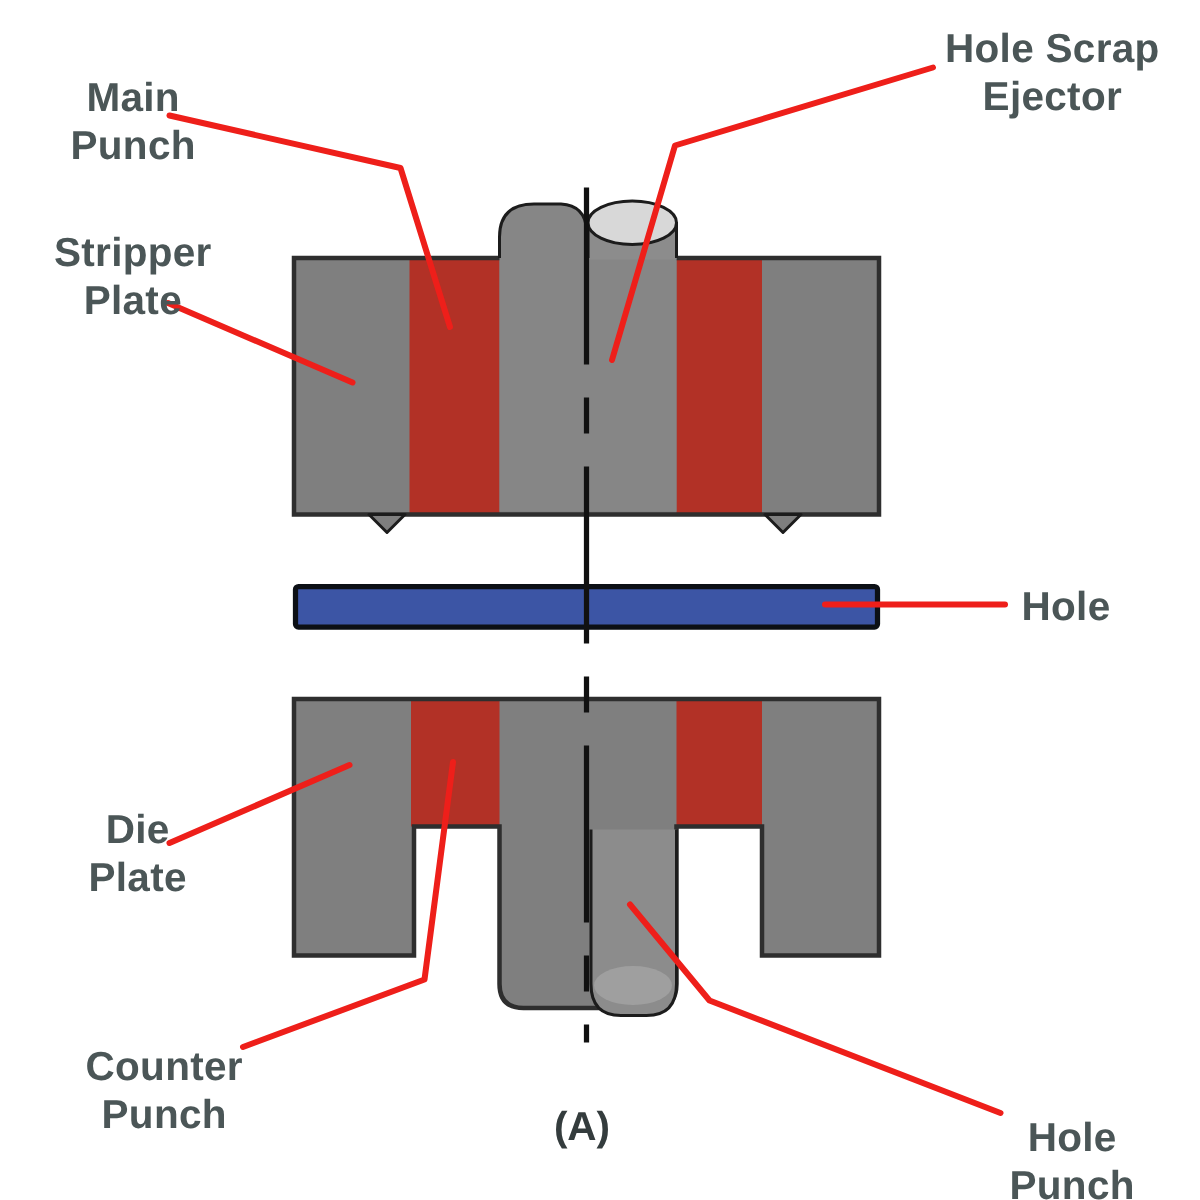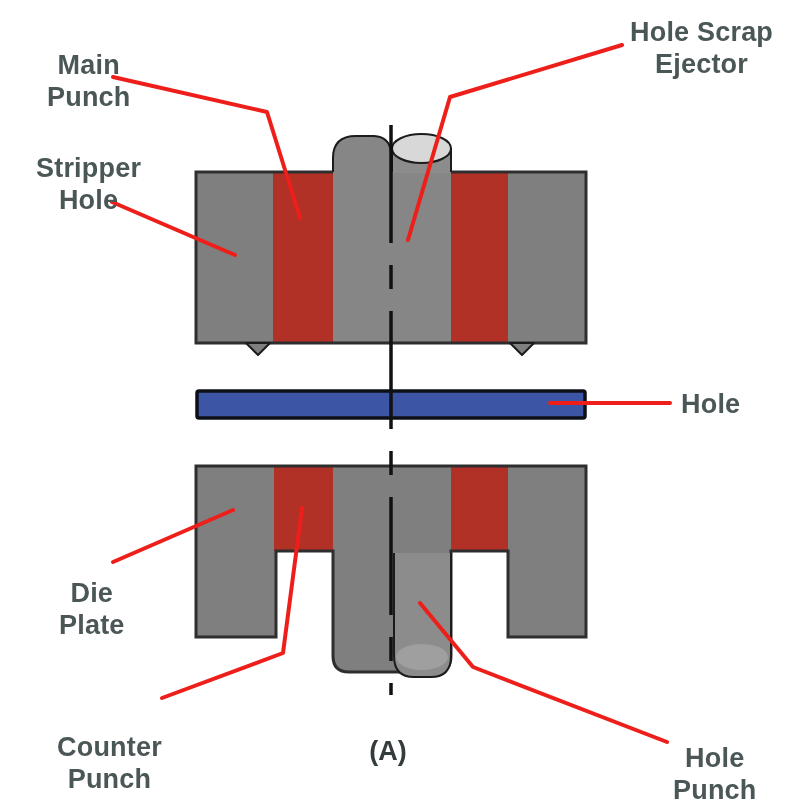--- a/index.html
+++ b/index.html
@@ -93,30 +93,30 @@
     <polyline points="550,403 670,403" class="leader"></polyline>
     <polyline points="113,562 233,510" class="leader"></polyline>
     <polyline points="162,698 283,653 302,508" class="leader"></polyline>
     <polyline points="667,742 473,667 420,603" class="leader"></polyline>
   </svg>
 
   <div class="diagram-label" style="left:47px;top:50px;">Main
 Punch</div>
 
   <div class="diagram-label" style="left:36px;top:153px;">Stripper
-Hole</div>
+Plate</div>
 
   <div class="diagram-label" style="left:630px;top:17px;">Hole Scrap
 Ejector</div>
 
   <div class="diagram-label" style="left:681px;top:389px;">Hole</div>
 
-  <div class="diagram-label" style="left:59px;top:538px;margin-top:40px;">Die
+  <div class="diagram-label" style="left:59px;top:538px;">Die
 Plate</div>
 
-  <div class="diagram-label" style="left:57px;top:696px;margin-top:36px;">Counter
+  <div class="diagram-label" style="left:57px;top:696px;">Counter
 Punch</div>
 
   <div class="diagram-label" style="left:673px;top:704px;margin-top:39px;">Hole
 Punch</div>
 
   <div class="caption" style="left:338px;top:736px;">(A)</div>
 </div>
 
 </body></html>

